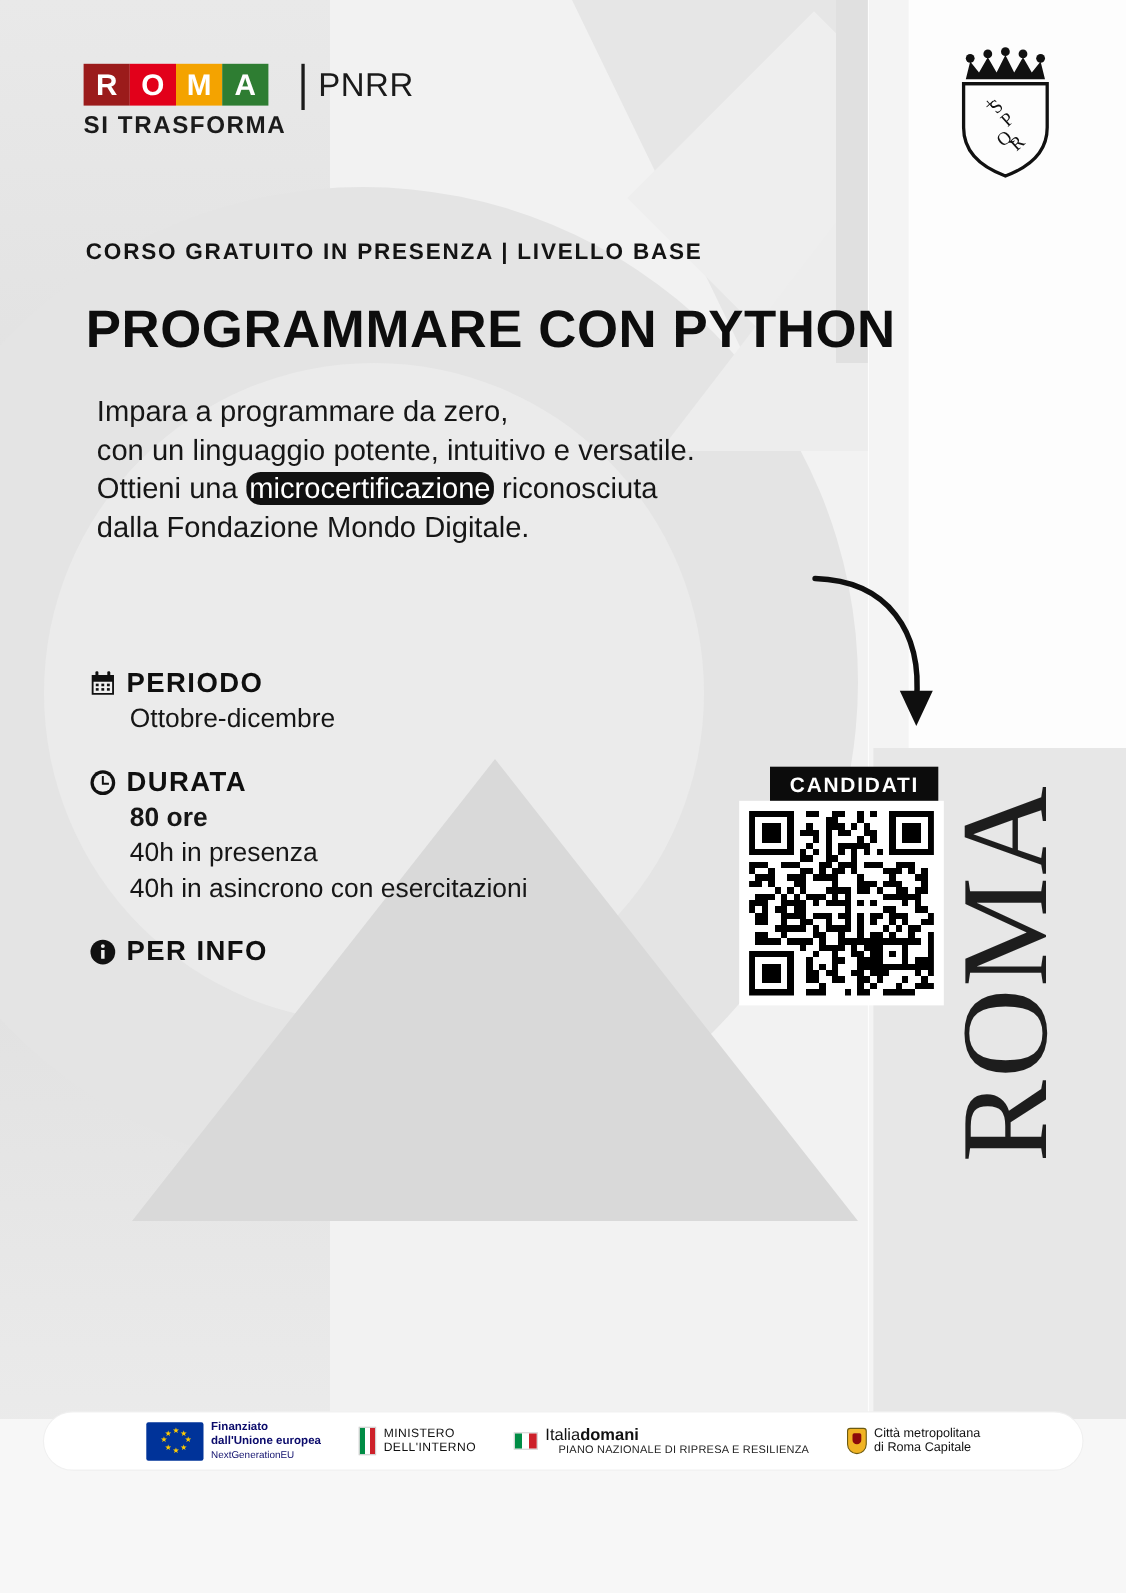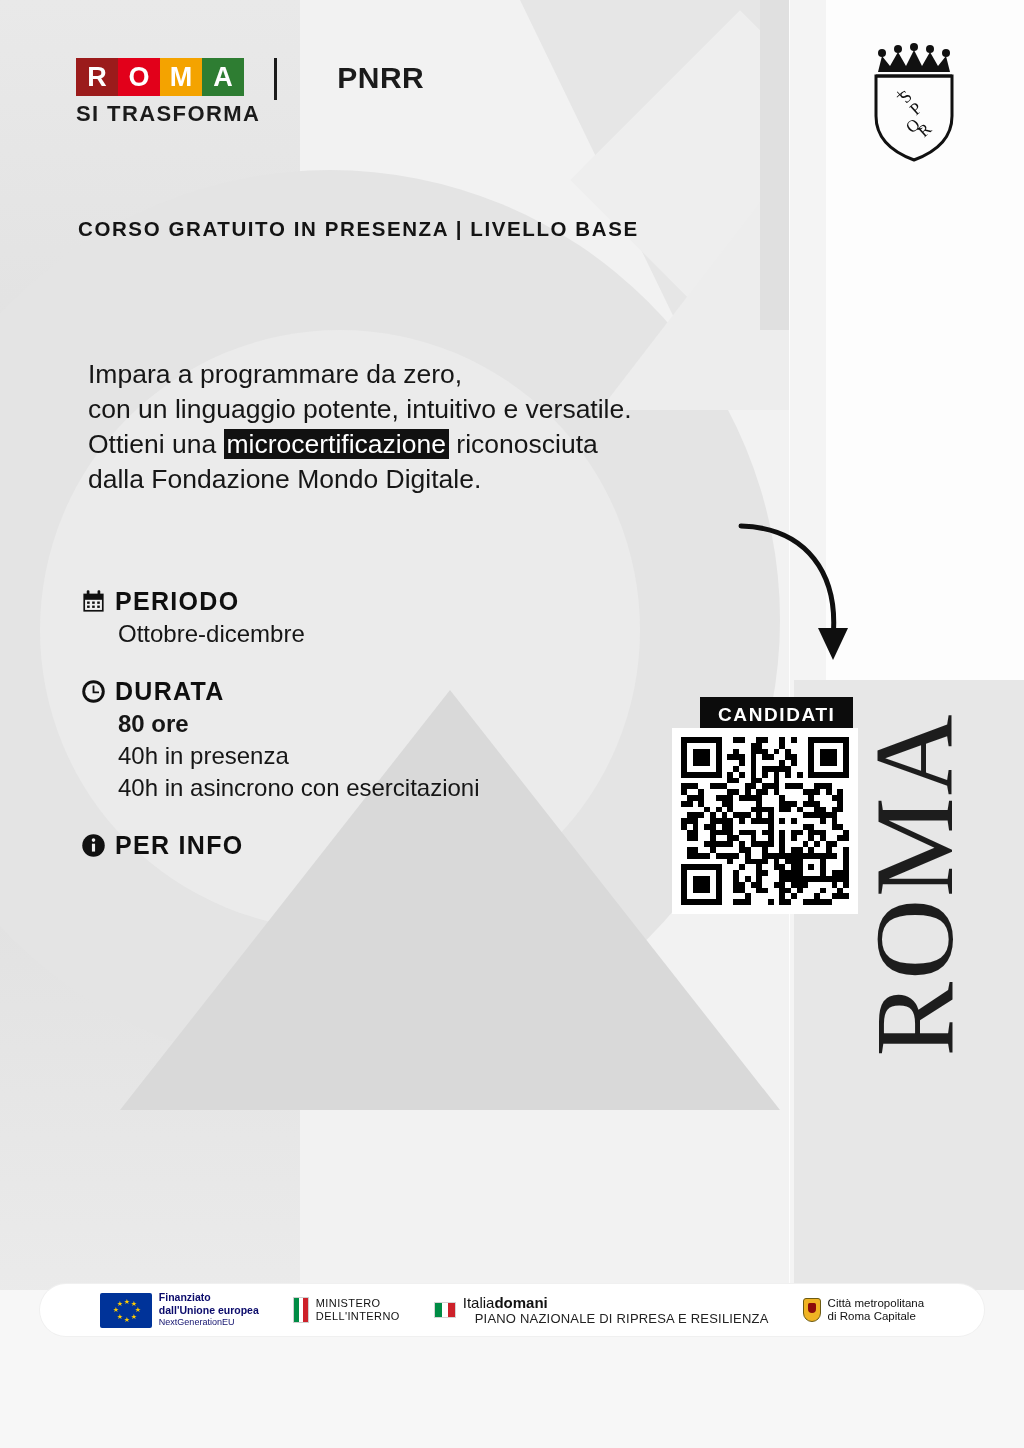--- a/index.html
+++ b/index.html
@@ -108,26 +108,25 @@
     color: #1b1b1b;
     margin-top: 5px;
   }
   .logo-divider {
     width: 3px;
     height: 42px;
     background: #1b1b1b;
     margin: 0 12px 0 14px;
   }
   .logo-pnrr {
-    font-weight: bold;
+    font-weight: normal;
     font-size: 30px;
     letter-spacing: 0.5px;
     color: #1b1b1b;
     line-height: 40px;
-    margin-left: 48px;
   }
 
   
   .crest {
     position: absolute;
     right: 56px; top: 42px;
     width: 108px; height: 122px;
   }
 
   
@@ -152,33 +151,35 @@
     left: 88px; top: 357px;
     font-size: 26.5px;
     line-height: 35px;
     color: #161616;
     width: 760px;
   }
   .hl {
     background: #111111;
     color: #ffffff;
     padding: 0 3px;
+    border-radius: 13px;
   }
 
   
   .info {
     position: absolute;
     left: 78px; top: 586px;
     width: 640px;
   }
   .info-block { margin-bottom: 26px; }
   .info-head {
     display: flex;
     align-items: flex-end;
     gap: 7px;
+    margin-top: 20px;
   }
   .info-head .label {
     font-size: 25px;
     font-weight: bold;
     letter-spacing: 1.3px;
     color: #0f0f0f;
   }
   .info-body {
     font-size: 24px;
     line-height: 32px;
@@ -268,21 +269,21 @@
   .f-text-1 .thin { font-weight: normal; font-size: 9px; color: #12126e; }
   .it-flag {
     width: 16px; height: 26px;
     background: linear-gradient(90deg, #008c45 33.3%, #ffffff 33.3% 66.6%, #cd212a 66.6%);
     border: 1px solid #cfcfcf;
   }
   .f-text-2 { font-size: 11px; line-height: 13px; color: #111; }
   .f-text-2 .sc { letter-spacing: 0.4px; }
   .f-text-3 { font-size: 15px; line-height: 16px; color: #111; }
   .f-text-3 b { font-weight: bold; }
-  .f-sub { font-size: 13px; letter-spacing: 0.2px; color: #222; margin-left: 12px; }
+  .f-sub { font-size: 10px; letter-spacing: 0.2px; color: #222; margin-left: 12px; }
   .it-flag-wide {
     width: 22px; height: 16px;
     background: linear-gradient(90deg, #008c45 33.3%, #ffffff 33.3% 66.6%, #cd212a 66.6%);
     border: 1px solid #d5d5d5;
   }
   .shield-mini {
     width: 18px; height: 24px;
     background: #f0b323;
     border: 1.5px solid #6b5a12;
     border-radius: 3px 3px 9px 9px;
@@ -344,20 +345,21 @@
       <circle cx="86" cy="11" r="4"></circle>
     </g>
     <text x="40" y="60" font-family="Liberation Serif, serif" font-size="17" fill="#111" transform="rotate(-42 40 60)">+</text>
     <text x="46" y="62" font-family="Liberation Serif, serif" font-size="17" fill="#111" transform="rotate(-42 46 62)">S</text>
     <text x="56" y="74" font-family="Liberation Serif, serif" font-size="17" fill="#111" transform="rotate(-42 56 74)">P</text>
     <text x="52" y="92" font-family="Liberation Serif, serif" font-size="17" fill="#111" transform="rotate(-42 52 92)">Q</text>
     <text x="64" y="96" font-family="Liberation Serif, serif" font-size="17" fill="#111" transform="rotate(-42 64 96)">R</text>
   </svg>
 
   <div class="kicker">CORSO GRATUITO IN PRESENZA | LIVELLO BASE</div>
+  <div class="title">PROGRAMMARE CON PYTHON</div>
 
   <div class="lede">
     <div>Impara a programmare da zero,</div>
     <div>con un linguaggio potente, intuitivo e versatile.</div>
     <div><span>Ottieni una </span><span class="hl">microcertificazione</span><span> riconosciuta</span></div>
     <div>dalla Fondazione Mondo Digitale.</div>
   </div>
 
   <div class="info">
 

